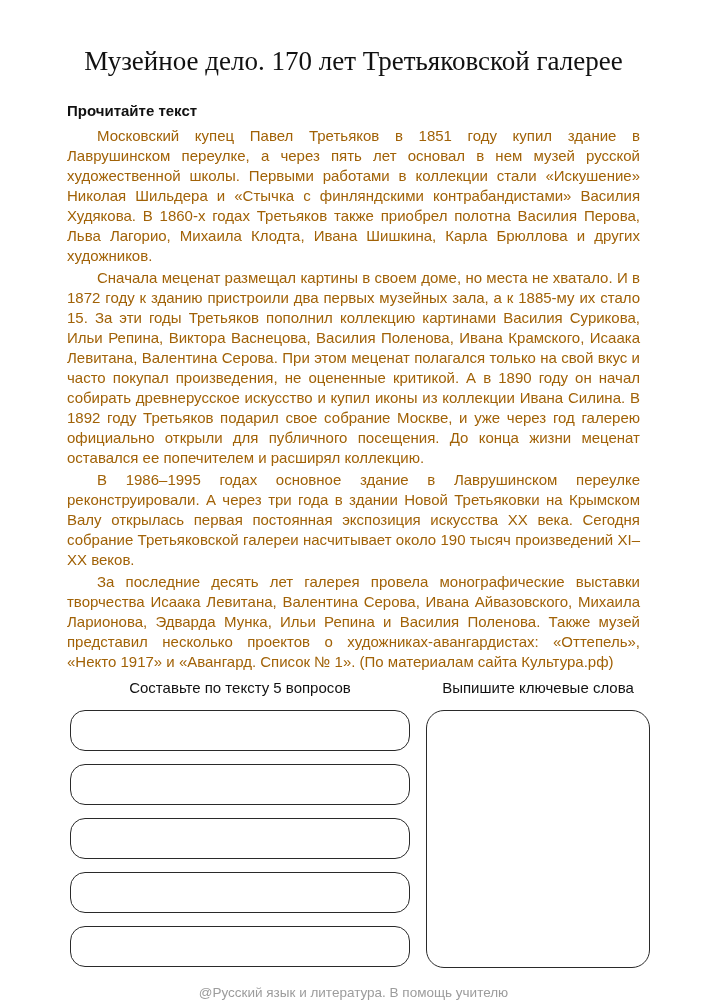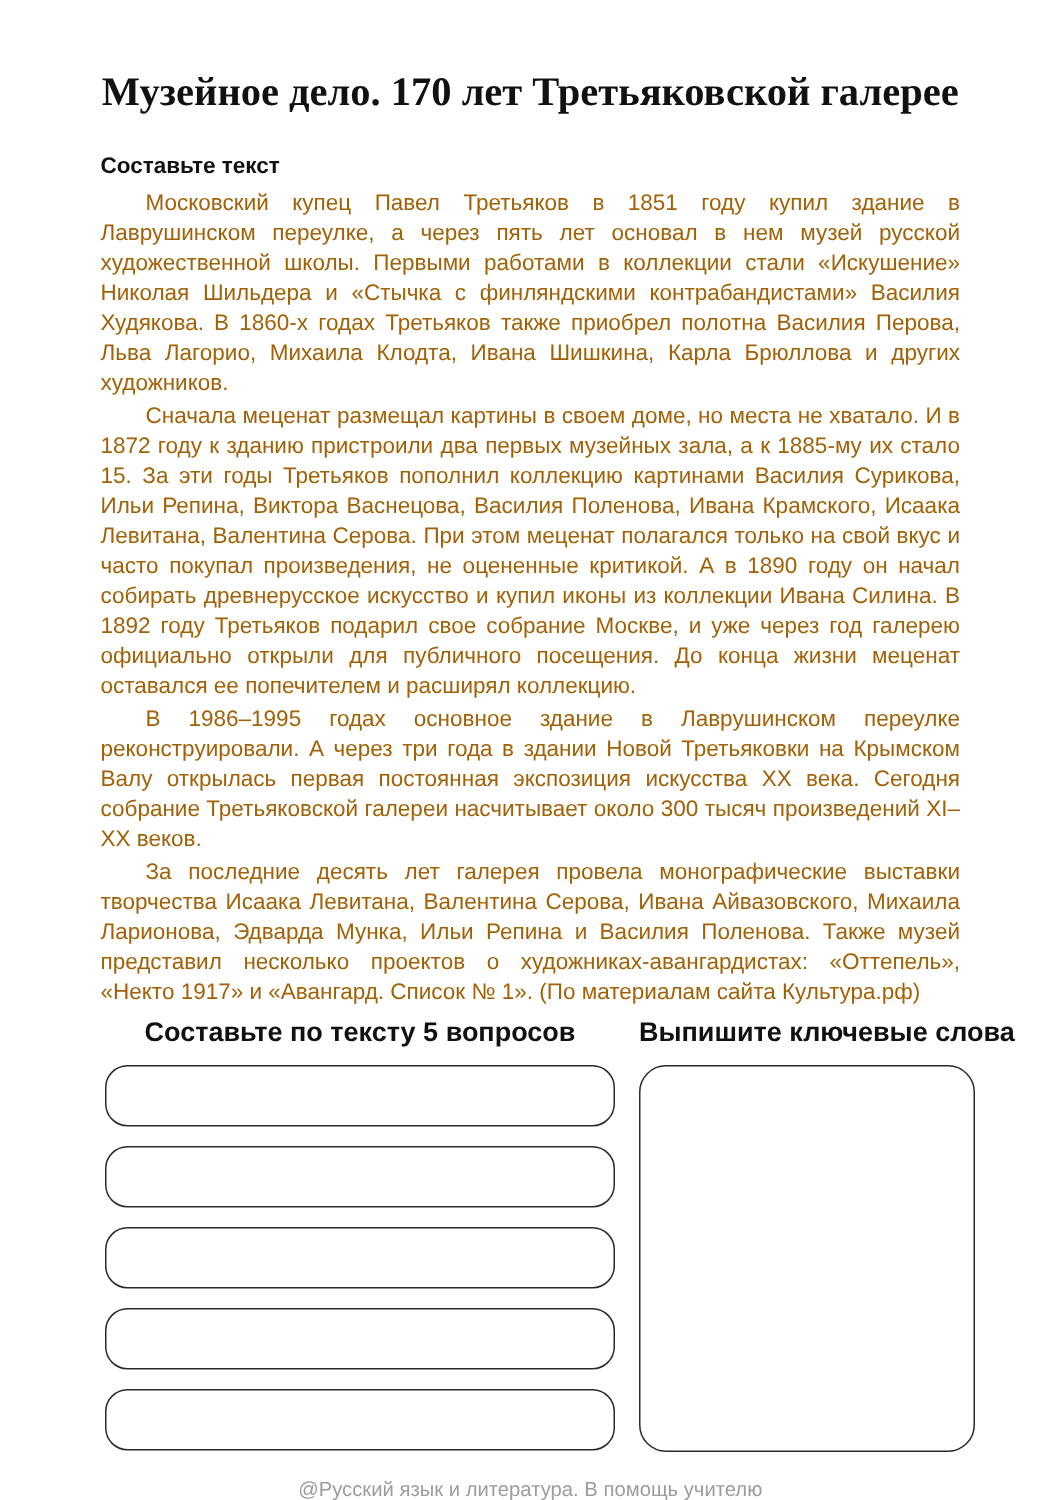--- a/index.html
+++ b/index.html
@@ -15,21 +15,21 @@
     position: relative;
     width: 707px;
     height: 1000px;
     background: #ffffff;
     overflow: hidden;
   }
   .title {
     margin: 44px 40px 0;
     text-align: center;
     font-family: "Liberation Serif", "DejaVu Serif", serif;
-    font-weight: bold;
+    font-weight: normal;
     font-size: 27px;
     line-height: 34px;
     color: #111111;
   }
   .section-heading {
     margin: 23px 67px 5px;
     font-weight: bold;
     font-size: 15px;
     line-height: 20px;
     color: #111111;
@@ -45,22 +45,22 @@
   }
   .tasks {
     display: flex;
     margin: 8px 0 0 70px;
     gap: 16px;
   }
   .questions-col { width: 340px; }
   .keywords-col  { width: 224px; }
   .task-heading {
     text-align: center;
-    font-weight: bold;
-    font-size: 18px;
+    font-weight: normal;
+    font-size: 15px;
     line-height: 16px;
     color: #111111;
     margin-bottom: 14px;
     white-space: nowrap;
   }
   .answer-box {
     height: 41px;
     border: 1px solid #2a2a2a;
     border-radius: 15px;
     margin-bottom: 13px;
@@ -80,26 +80,26 @@
     color: #9c9c9c;
   }
 </style>
 </head>
 <body>
 
 <div class="page">
 
   <h1 class="title">Музейное дело. 170 лет Третьяковской галерее</h1>
 
-  <div class="section-heading">Составьте текст</div>
+  <div class="section-heading">Прочитайте текст</div>
 
   <div class="text-body">
     <p>Московский купец Павел Третьяков в 1851 году купил здание в Лаврушинском переулке, а через пять лет основал в нем музей русской художественной школы. Первыми работами в коллекции стали «Искушение» Николая Шильдера и «Стычка с финляндскими контрабандистами» Василия Худякова. В 1860-х годах Третьяков также приобрел полотна Василия Перова, Льва Лагорио, Михаила Клодта, Ивана Шишкина, Карла Брюллова и других художников.</p>
     <p>Сначала меценат размещал картины в своем доме, но места не хватало. И в 1872 году к зданию пристроили два первых музейных зала, а к 1885-му их стало 15. За эти годы Третьяков пополнил коллекцию картинами Василия Сурикова, Ильи Репина, Виктора Васнецова, Василия Поленова, Ивана Крамского, Исаака Левитана, Валентина Серова. При этом меценат полагался только на свой вкус и часто покупал произведения, не оцененные критикой. А в 1890 году он начал собирать древнерусское искусство и купил иконы из коллекции Ивана Силина. В 1892 году Третьяков подарил свое собрание Москве, и уже через год галерею официально открыли для публичного посещения. До конца жизни меценат оставался ее попечителем и расширял коллекцию.</p>
-    <p>В 1986–1995 годах основное здание в Лаврушинском переулке реконструировали. А через три года в здании Новой Третьяковки на Крымском Валу открылась первая постоянная экспозиция искусства XX века. Сегодня собрание Третьяковской галереи насчитывает около 300 тысяч произведений XI–XX веков.</p>
+    <p>В 1986–1995 годах основное здание в Лаврушинском переулке реконструировали. А через три года в здании Новой Третьяковки на Крымском Валу открылась первая постоянная экспозиция искусства XX века. Сегодня собрание Третьяковской галереи насчитывает около 190 тысяч произведений XI–XX веков.</p>
     <p>За последние десять лет галерея провела монографические выставки творчества Исаака Левитана, Валентина Серова, Ивана Айвазовского, Михаила Ларионова, Эдварда Мунка, Ильи Репина и Василия Поленова. Также музей представил несколько проектов о художниках-авангардистах: «Оттепель», «Некто 1917» и «Авангард. Список № 1». (По материалам сайта Культура.рф)</p>
   </div>
 
   <div class="tasks">
 
     <div class="questions-col">
       <div class="task-heading">Составьте по тексту 5 вопросов</div>
       <div class="answer-box"></div>
       <div class="answer-box"></div>
       <div class="answer-box"></div>

